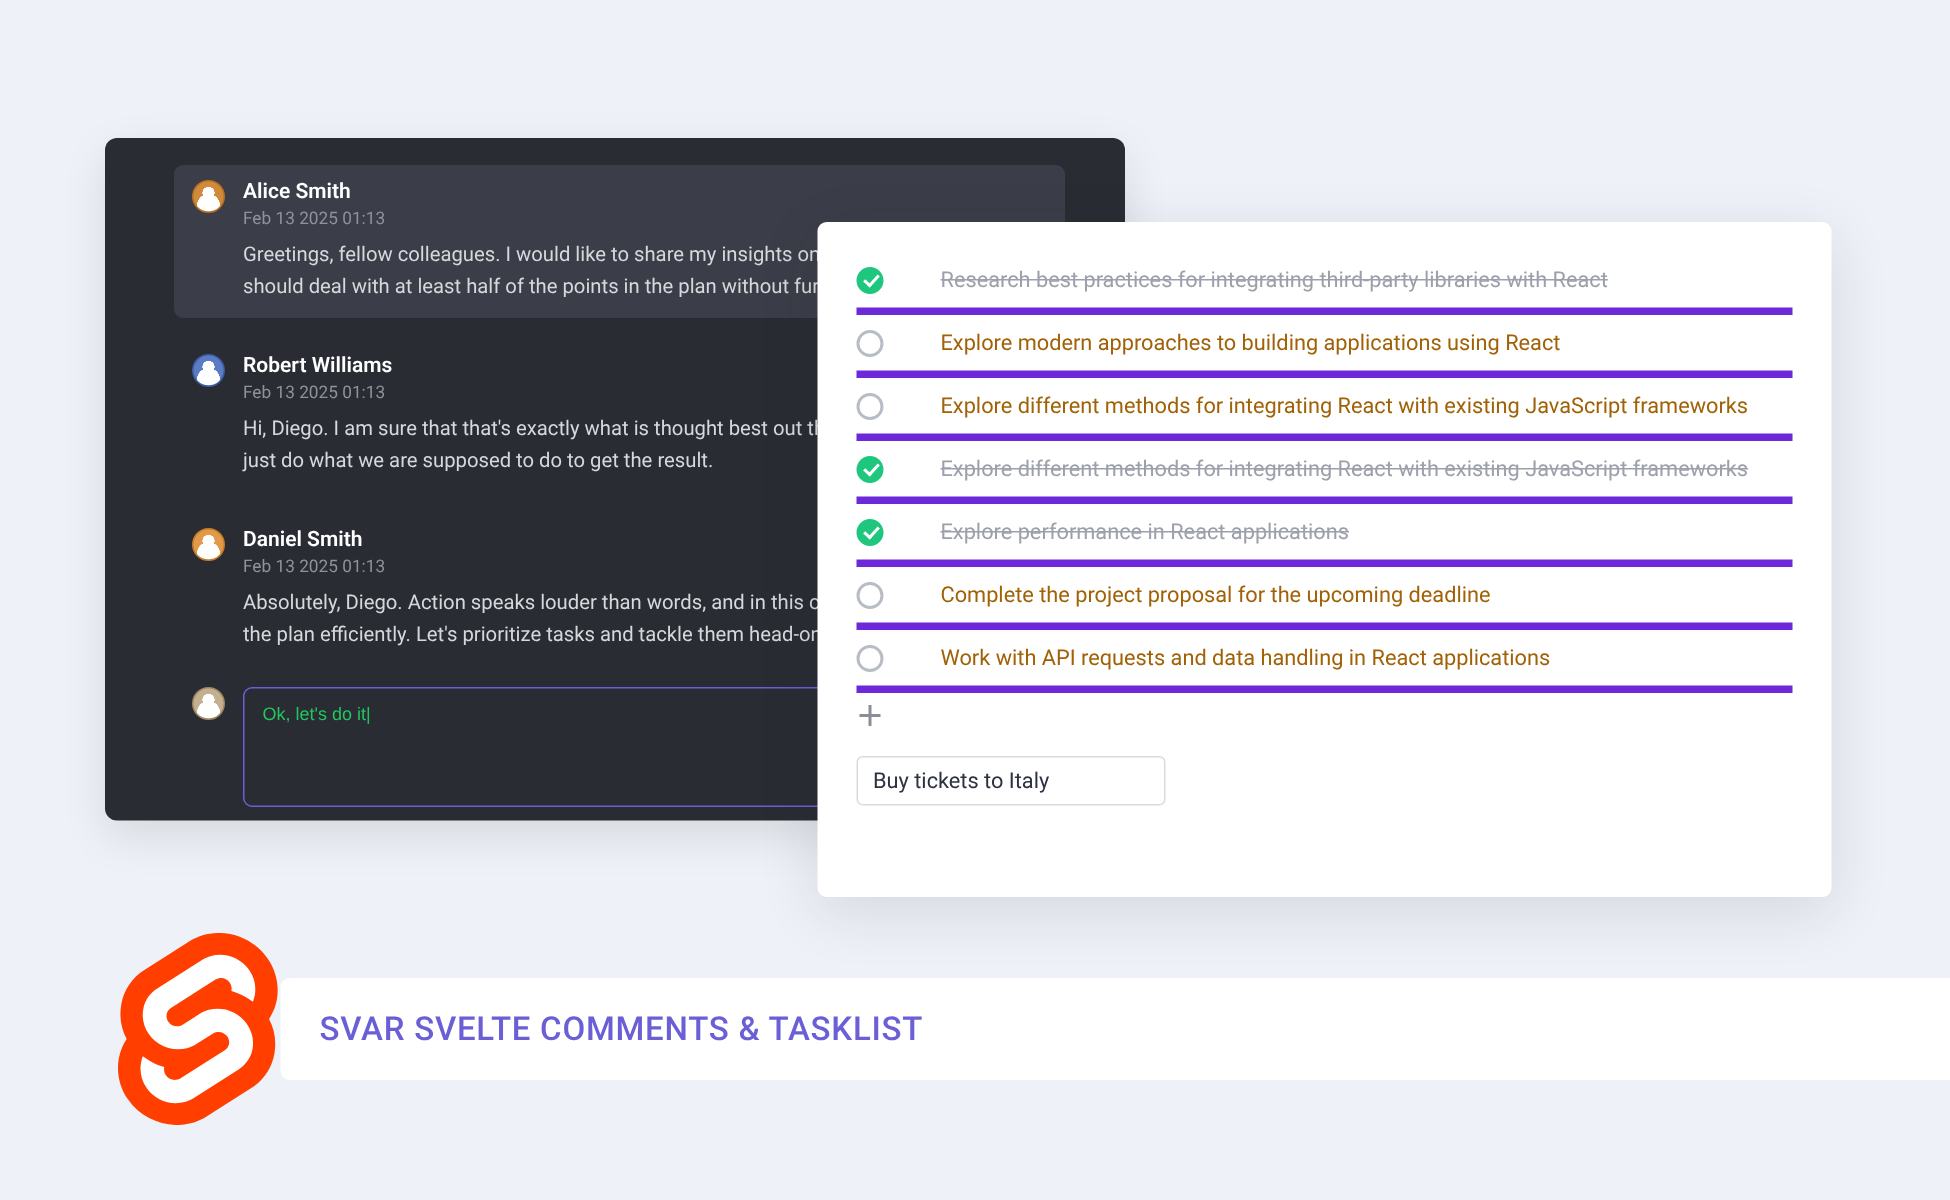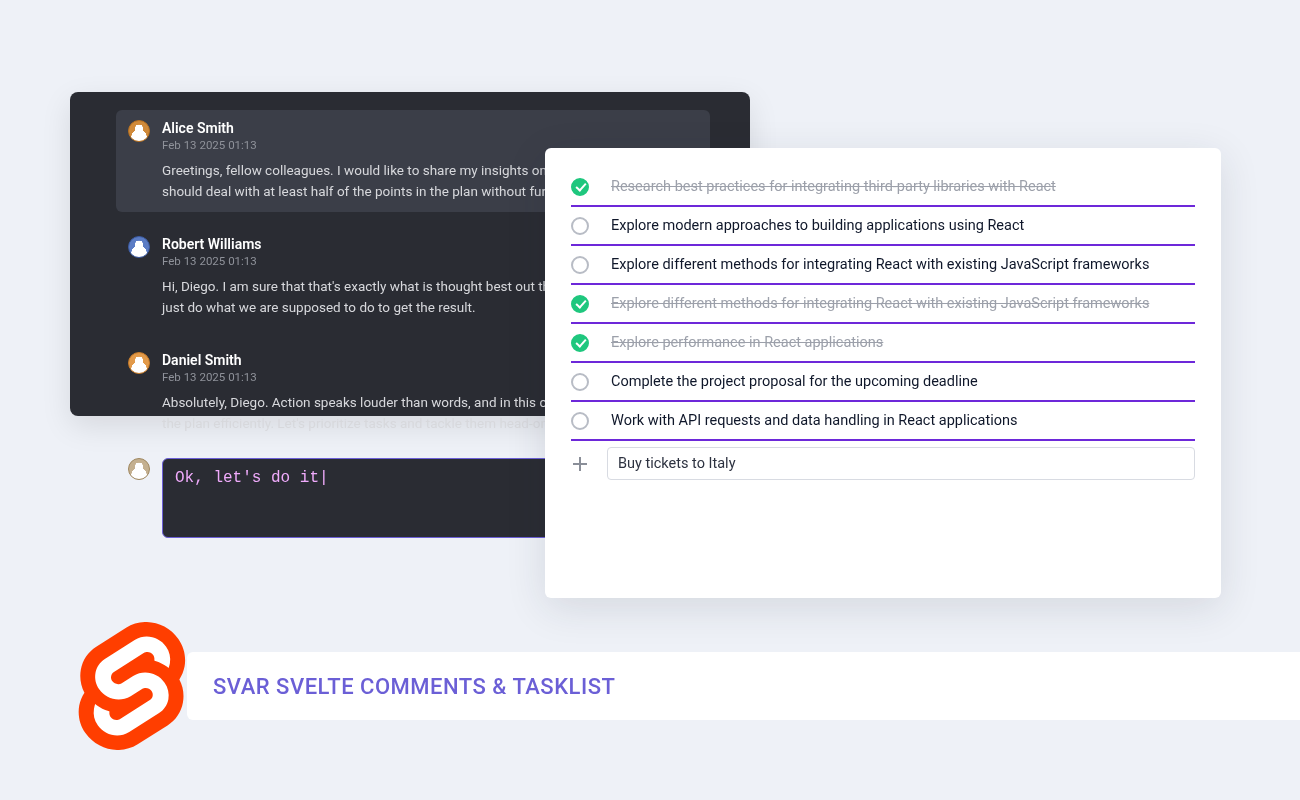--- a/index.html
+++ b/index.html
@@ -11,21 +11,21 @@
     position: relative;
     overflow: hidden;
   }
 
   
   .comments-panel {
     position: absolute;
     left: 70px;
     top: 92px;
     width: 680px;
-    height: 324px;
+    height: 455px;
     background: #2a2c33;
     border-radius: 8px;
     padding: 18px 40px 18px 46px;
     box-shadow: 0 10px 30px rgba(0,0,0,0.1);
   }
   .comment {
     display: flex;
     gap: 12px;
     padding: 10px 12px;
     border-radius: 6px;
@@ -58,46 +58,46 @@
     gap:12px;
     padding:0 12px;
   }
   .compose-input {
     flex:1;
     background:#2a2c33;
     border:1.5px solid #6b5fd6;
     border-radius:6px;
     min-height:80px;
     padding:10px 12px;
-    color:#f0abfc;
-    font-size:16px;
-    font-family:Liberation Mono, monospace;
+    color:#22c55e;
+    font-size:12px;
+    font-family:Liberation Sans, sans-serif;
     resize:none;
     outline:none;
   }
 
   
   .task-panel {
     position:absolute;
     left:545px;
     top:148px;
     width:676px;
     height:450px;
     background:#ffffff;
     border-radius:6px;
     box-shadow:0 10px 40px rgba(30,40,60,0.12);
     padding:20px 26px;
     overflow:hidden;
   }
   .task-row {
     display:flex;
     align-items:center;
-    gap:22px;
+    gap:38px;
     padding:9.5px 0;
-    border-bottom:2px solid #6d28d9;
+    border-bottom:5px solid #6d28d9;
   }
   .task-row:last-of-type { border-bottom:none; }
   .checkbox {
     width:18px;
     height:18px;
     border-radius:50%;
     border:2px solid #b8bcc5;
     flex-shrink:0;
     cursor:pointer;
     position:relative;
@@ -112,31 +112,32 @@
     left:4.5px;
     top:1.5px;
     width:4px;
     height:8px;
     border:solid #fff;
     border-width:0 2px 2px 0;
     transform:rotate(42deg);
   }
   .task-text {
     font-size:14.5px;
-    color:#0f172a;
+    color:#a16207;
   }
   .task-text.done {
     color:#9ca0aa;
     text-decoration:line-through;
   }
   .add-row {
     display:flex;
-    align-items:center;
+    align-items:flex-start;
     gap:18px;
     margin-top:6px;
+    flex-direction:column;
   }
   .plus-icon {
     width:18px;
     height:18px;
     position:relative;
     color:#8a8e98;
     flex-shrink:0;
     cursor:pointer;
   }
   .plus-icon::before, .plus-icon::after {

